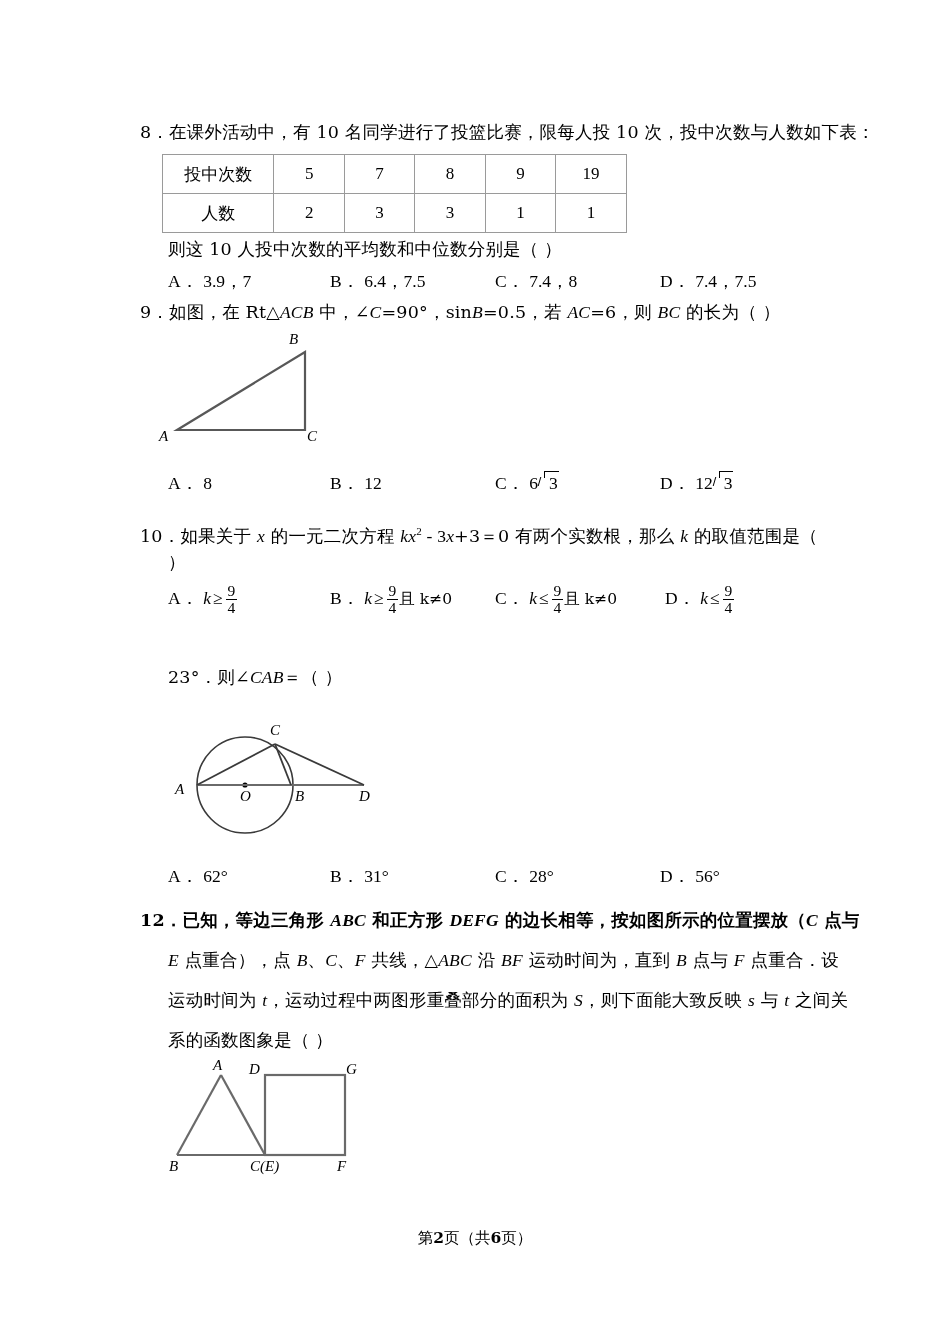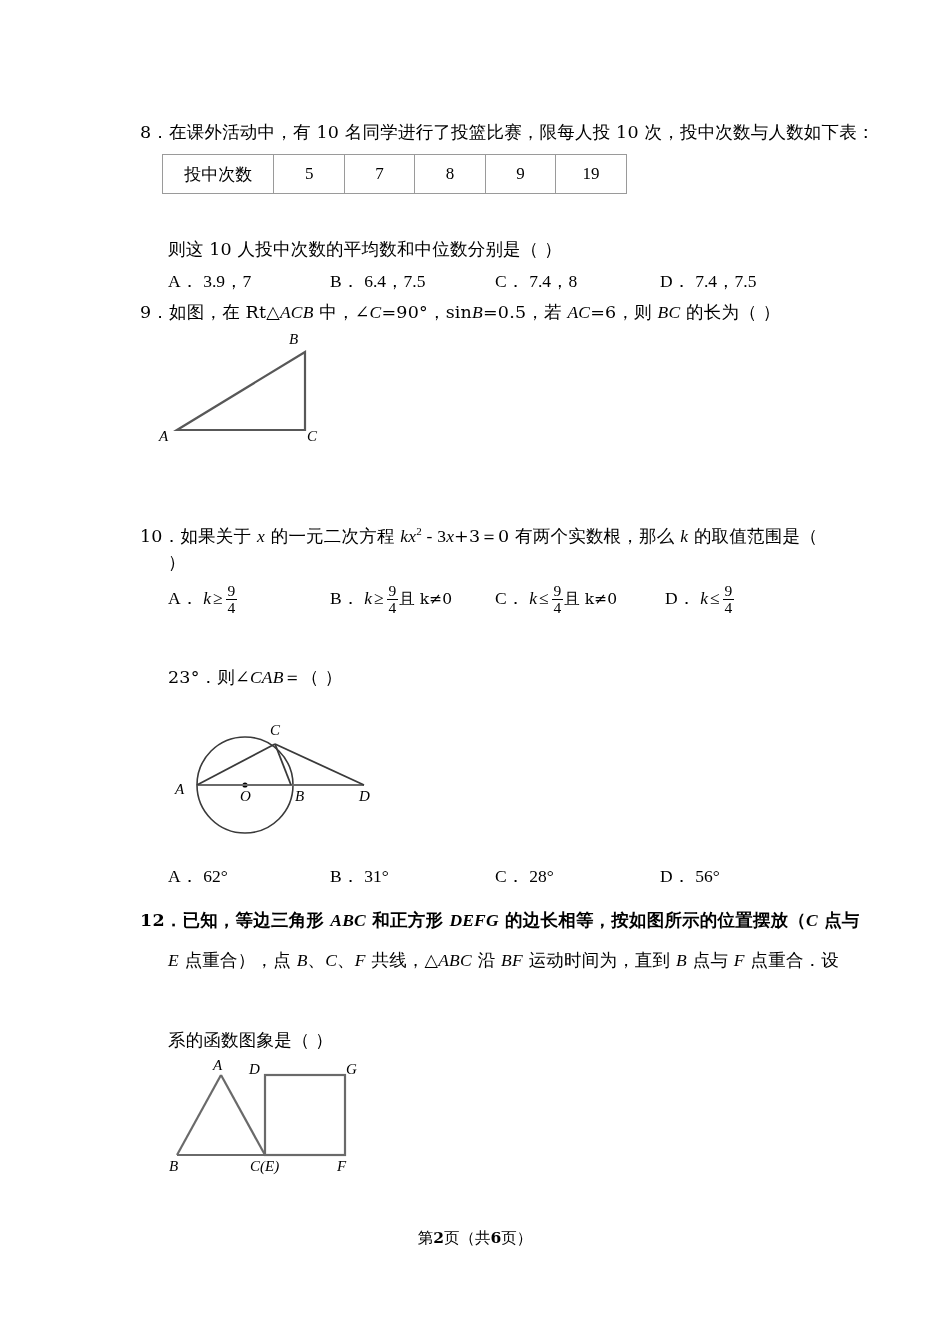--- a/index.html
+++ b/index.html
@@ -141,20 +141,28 @@
   <table id="q8-table">
     <tbody>
         <tr>
       <td class="hdr cn">投中次数</td>
       <td class="dat">5</td>
       <td class="dat">7</td>
       <td class="dat">8</td>
       <td class="dat">9</td>
       <td class="dat">19</td>
     </tr>
+    <tr>
+      <td class="hdr cn">人数</td>
+      <td class="dat">2</td>
+      <td class="dat">3</td>
+      <td class="dat">3</td>
+      <td class="dat">1</td>
+      <td class="dat">1</td>
+    </tr>
   </tbody>
     </table>
 
   <div class="qline cn" style="left:168px; top:241px;">则这 10 人投中次数的平均数和中位数分别是（        ）</div>
 
   <div class="optrow" style="top:269px;">
     <div class="opt" style="left:168px;">
       <span class="lbl ser">A．</span><span class="ser">3.9，7</span>
     </div>
     <div class="opt" style="left:330px;">
@@ -174,20 +182,34 @@
 
   <div class="figure" style="left:155px; top:330px; width:200px; height:125px;">
     <svg width="200" height="125" viewBox="0 0 200 125">
       <polygon points="22,100 150,100 150,22" fill="none" stroke="#585858" stroke-width="2.2"></polygon>
     </svg>
     <span class="figlabel" style="left:134px; top:1px;">B</span>
     <span class="figlabel" style="left:4px; top:98px;">A</span>
     <span class="figlabel" style="left:152px; top:98px;">C</span>
   </div>
 
+  <div class="optrow" style="top:471px;">
+    <div class="opt" style="left:168px;">
+      <span class="lbl ser">A．</span><span class="ser">8</span>
+    </div>
+    <div class="opt" style="left:330px;">
+      <span class="lbl ser">B．</span><span class="ser">12</span>
+    </div>
+    <div class="opt" style="left:495px;">
+      <span class="lbl ser">C．</span><span class="ser">6</span><span class="rad"><span class="radbody ser">3</span></span>
+    </div>
+    <div class="opt" style="left:660px;">
+      <span class="lbl ser">D．</span><span class="ser">12</span><span class="rad"><span class="radbody ser">3</span></span>
+    </div>
+  </div>
 
   <div class="qline cn" style="left:140px; top:526px;">
     <span class="qnum">10．</span><span>如果关于 </span><span class="it ser">x</span><span> 的一元二次方程 </span><span class="it ser">kx</span><span class="sup ser">2</span><span class="ser"> - 3</span><span class="it ser">x</span><span>+3＝0 有两个实数根，那么 </span><span class="it ser">k</span><span> 的取值范围是（</span>
   </div>
   <div class="qline cn" style="left:168px; top:554px;">）</div>
 
   <div class="optrow" style="top:583px;">
     <div class="opt" style="left:168px;">
       <span class="lbl ser">A．</span><span class="it ser">k</span><span class="ser" style="margin:0 2px;">≥</span><span class="frac ser"><span class="num">9</span><span class="den">4</span></span>
     </div>
@@ -241,20 +263,23 @@
     <div class="opt" style="left:660px;">
       <span class="lbl ser">D．</span><span class="ser">56°</span>
     </div>
   </div>
 
   <div class="qline cn" style="left:140px; top:912px;font-weight:bold;">
     <span class="qnum">12．</span><span>已知，等边三角形 </span><span class="it ser">ABC</span><span> 和正方形 </span><span class="it ser">DEFG</span><span> 的边长相等，按如图所示的位置摆放（</span><span class="it ser">C</span><span> 点与</span>
   </div>
   <div class="qline cn" style="left:168px; top:952px;">
     <span class="it ser">E</span><span> 点重合），点 </span><span class="it ser">B</span><span>、</span><span class="it ser">C</span><span>、</span><span class="it ser">F</span><span> 共线，△</span><span class="it ser">ABC</span><span> 沿 </span><span class="it ser">BF</span><span> 运动时间为，直到 </span><span class="it ser">B</span><span> 点与 </span><span class="it ser">F</span><span> 点重合．设</span>
+  </div>
+  <div class="qline cn" style="left:168px; top:992px;">
+    <span>运动时间为 </span><span class="it ser">t</span><span>，运动过程中两图形重叠部分的面积为 </span><span class="it ser">S</span><span>，则下面能大致反映 </span><span class="it ser">s</span><span> 与 </span><span class="it ser">t</span><span> 之间关</span>
   </div>
   <div class="qline cn" style="left:168px; top:1032px;">系的函数图象是（        ）</div>
 
   <div class="figure" style="left:165px; top:1045px; width:230px; height:140px;">
     <svg width="230" height="140" viewBox="0 0 230 140">
 
       <line x1="12" y1="110" x2="180" y2="110" stroke="#6a6a6a" stroke-width="2.2"></line>
 
       <line x1="12" y1="110" x2="56" y2="30" stroke="#6a6a6a" stroke-width="2.2"></line>
       <line x1="56" y1="30" x2="100" y2="110" stroke="#6a6a6a" stroke-width="2.2"></line>

